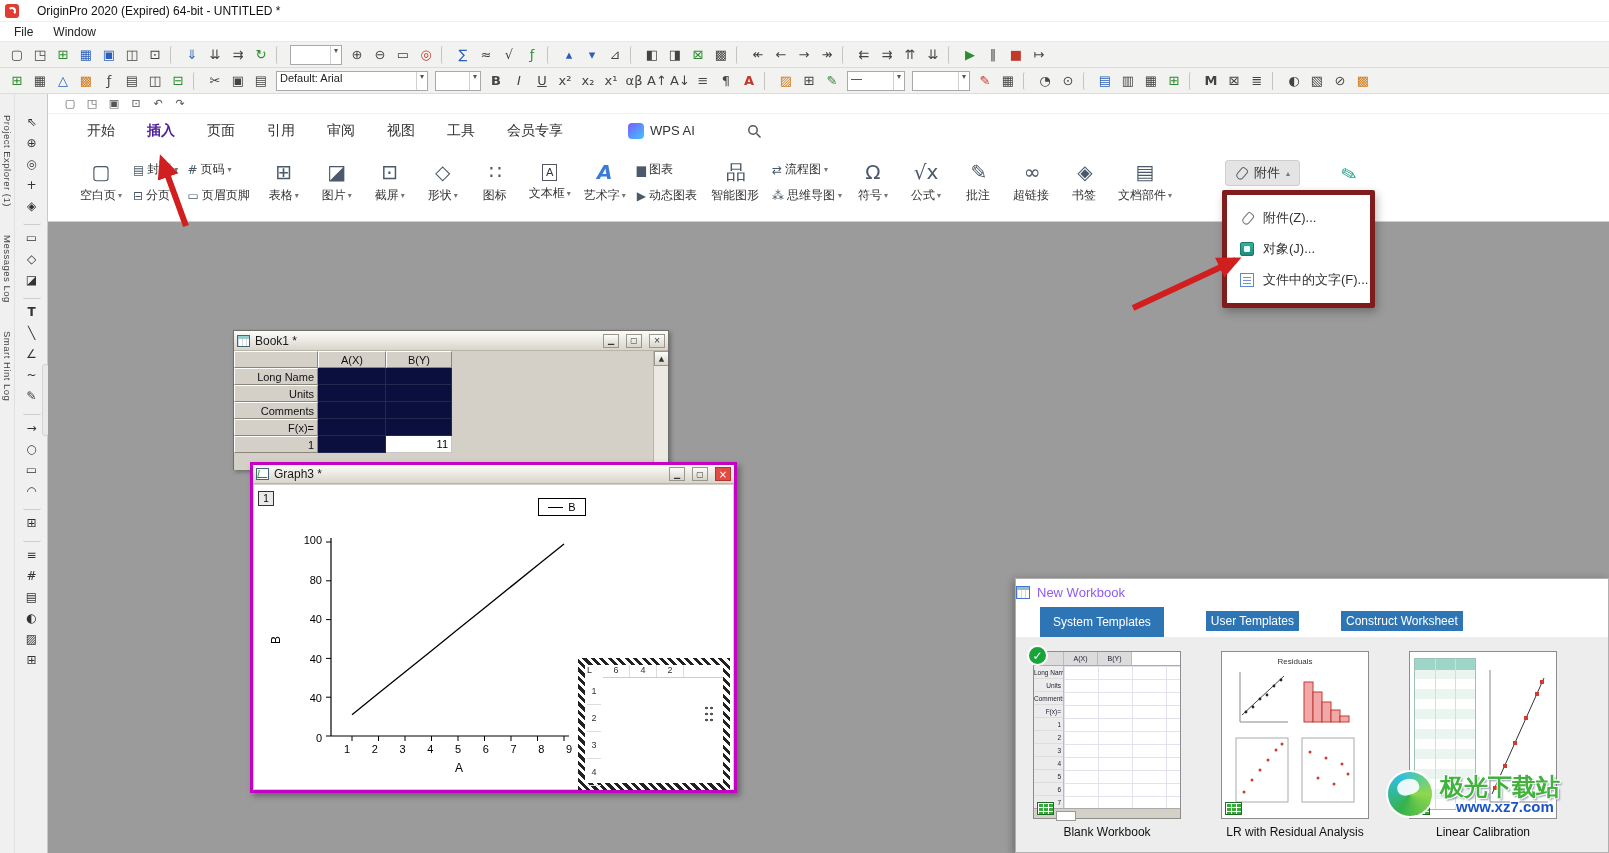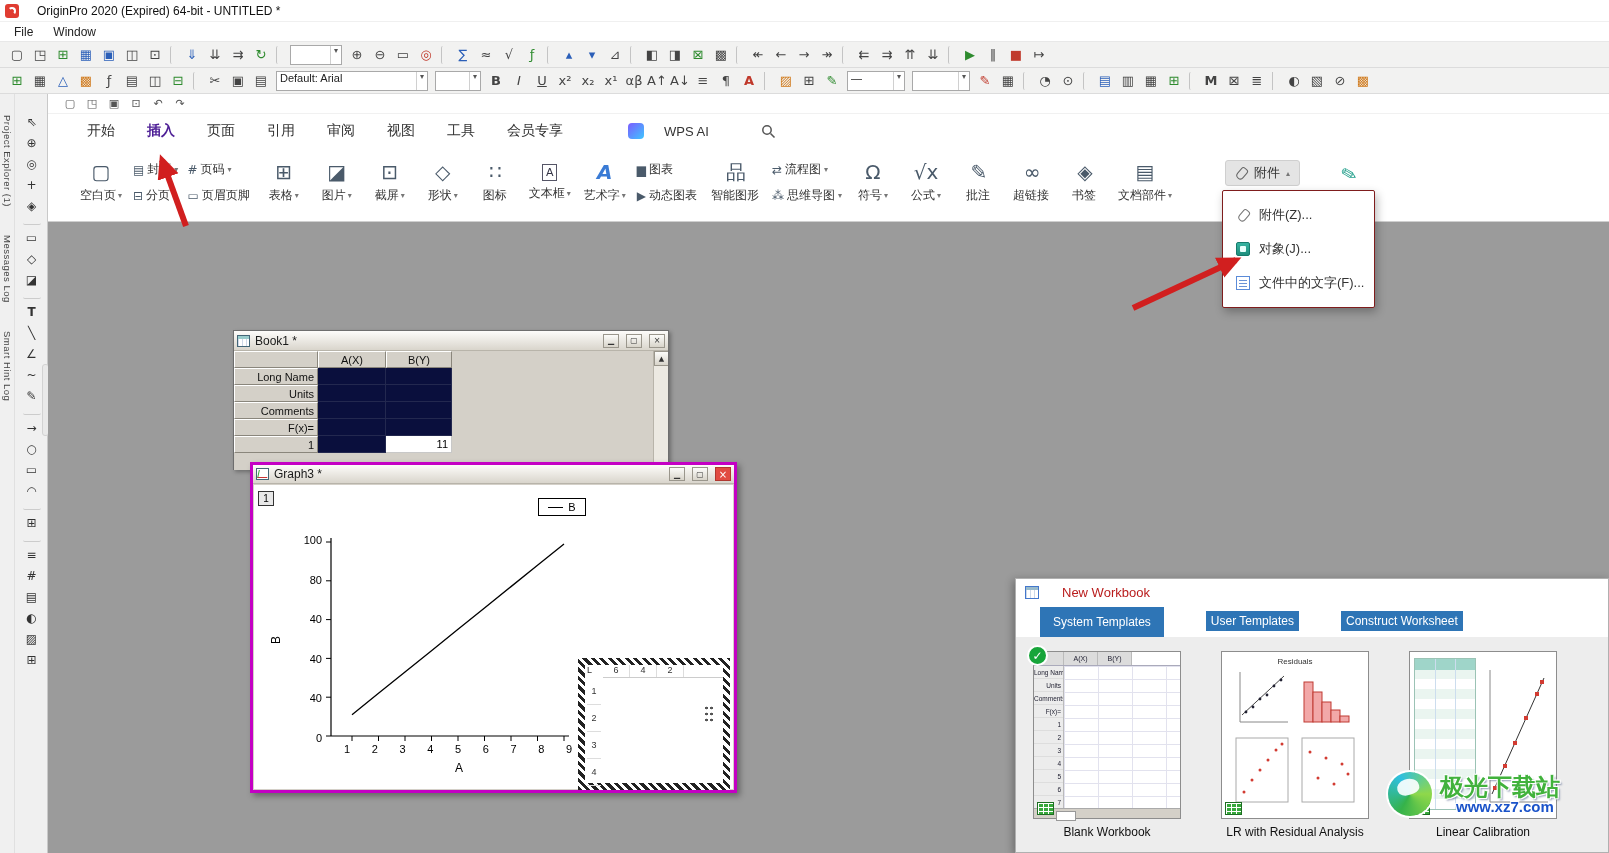--- a/index.html
+++ b/index.html
@@ -38,40 +38,40 @@
   .tl-ic.sep{height:6px;width:18px;border-left:none;border-bottom:1px solid #ccc;margin:2px 0}
   .splitter{position:absolute;left:42px;top:364px;width:7px;height:72px;background:#e9e9e9;border:1px solid #d2d2d2;border-radius:3px}
 
   
   .ribbon{position:absolute;left:48px;top:94px;width:1561px;height:128px;background:#fff;border-bottom:1px solid #cfcfcf}
   .quickrow{height:20px;display:flex;align-items:center;gap:2px;padding-left:12px;border-bottom:1px solid #f1f1f1}
   .qk-ic{width:20px;height:18px;display:inline-flex;align-items:center;justify-content:center;font-size:11px;color:#555;font-family:"DejaVu Sans",sans-serif}
   .tabsrow{height:34px;display:flex;align-items:center;gap:30px;padding-left:38px;font-size:14px;color:#333}
   .rtab{cursor:default;padding:2px 1px}
   .rtab.active{color:#4c1d95;font-weight:bold}
-  .wps-ai{display:flex;align-items:center;gap:20px;margin-left:34px;font-size:13px;color:#333}
+  .wps-ai{display:flex;gap:6px;margin-left:34px;font-size:13px;color:#333}
   .wps-ai-ic{width:16px;height:16px;border-radius:4px;background:linear-gradient(135deg,#7b5cff,#3ec6ff)}
   .rsearch{margin-left:22px;display:inline-flex}
   .rcontent{height:73px;display:flex;align-items:center;gap:9px;padding:2px 8px 6px 30px}
   .rb-big{min-width:44px;display:flex;flex-direction:column;align-items:center;justify-content:center;gap:4px;font-size:12px;color:#333;padding:2px 2px;border-radius:3px}
   .rb-g{font-size:20px;line-height:22px;color:#4a5a6a;font-family:"DejaVu Sans",sans-serif}
   .rb-l{display:flex;align-items:center;gap:2px;white-space:nowrap}
   .caret{font-size:8px;color:#777}
   .rb-stack{display:flex;flex-direction:column;justify-content:center;gap:9px;font-size:12px;color:#333}
   .rb-srow{display:flex;align-items:center;gap:3px;white-space:nowrap}
   .rb-sg{font-size:12px;color:#4a5a6a;font-family:"DejaVu Sans",sans-serif}
   .g-box{border:1px solid #556;font-size:11px;line-height:13px;padding:1px 3px;color:#334}
   .g-art{color:#3a7bd5;font-style:italic;font-weight:bold}
   .attach-btn{position:absolute;left:1225px;top:160px;height:26px;display:flex;align-items:center;gap:6px;background:#e4e4e4;border:1px solid #cfcfcf;border-radius:3px;padding:0 9px;font-size:13px;color:#333;z-index:45}
   .clip-ic{width:13px;height:14px;position:relative;display:inline-block}
   .clip-ic::before{content:"";position:absolute;left:3px;top:1px;width:6px;height:11px;border:1.5px solid #666;border-radius:3px 3px 4px 4px;transform:rotate(40deg)}
   .sign-ic{position:absolute;left:1341px;top:163px;font-size:19px;color:#23a08c;transform:rotate(-15deg);z-index:45;font-family:"DejaVu Sans",sans-serif}
 
   
-  .menu-popup{position:absolute;left:1222px;top:190px;width:153px;height:118px;background:#fff;border:1px solid #7f1d1d;border-radius:2px;box-shadow:2px 4px 10px rgba(0,0,0,.28);z-index:50;padding:7px 0;display:flex;flex-direction:column}
+  .menu-popup{position:absolute;left:1222px;top:190px;width:153px;height:118px;background:#fff;border:5px solid #7f1d1d;border-radius:2px;box-shadow:2px 4px 10px rgba(0,0,0,.28);z-index:50;padding:7px 0;display:flex;flex-direction:column}
   .mp-item{height:34px;display:flex;align-items:center;gap:9px;padding-left:13px;font-size:13px;color:#333}
   .mi-ic{width:14px;height:14px;display:inline-block;position:relative;flex:0 0 14px}
   .mi-ic.clip::before{content:"";position:absolute;left:4px;top:1px;width:6px;height:11px;border:1.4px solid #777;border-radius:3px 3px 4px 4px;transform:rotate(40deg)}
   .mi-ic.obj{background:linear-gradient(#35b3a0,#1f8d7c);border:1px solid #157a6b;border-radius:2px}
   .mi-ic.obj::after{content:"";position:absolute;inset:3px;background:#e8fffb;border-radius:1px}
   .mi-ic.doc{background:#fff;border:1px solid #5b8bd8}
   .mi-ic.doc::after{content:"";position:absolute;left:2px;right:2px;top:3px;height:8px;background:repeating-linear-gradient(#6b93d6 0 1px,transparent 1px 3px)}
 
   
   .mdi{position:absolute;left:48px;top:222px;width:1561px;height:631px;background:#9b9b9b}
@@ -117,21 +117,21 @@
   .embed{position:absolute;left:578px;top:658px;width:152px;height:132px;background:#fff;z-index:30;border:7px solid transparent;border-image:repeating-linear-gradient(45deg,#222 0 3px,#fff 3px 6px) 7}
   .em-corner{position:absolute;left:2px;top:0;font-size:9px;color:#333}
   .em-chead{position:absolute;left:18px;top:0;right:0;height:13px;display:flex;border-bottom:1px solid #ccc}
   .em-ch{width:27px;font-size:9px;text-align:center;color:#333;border-right:1px solid #ddd}
   .em-rhead{position:absolute;left:2px;top:13px;width:14px;display:flex;flex-direction:column}
   .em-rh{height:27px;font-size:9px;color:#333;display:flex;align-items:center;justify-content:center;border-bottom:1px solid #ddd}
   .em-handle{position:absolute;right:8px;top:40px;width:11px;height:18px;background-image:radial-gradient(#555 1.1px,transparent 1.3px);background-size:5px 6px}
 
   
   .dialog{position:absolute;left:1015px;top:578px;width:594px;height:275px;background:#ededed;border:1px solid #b0b0b0;box-shadow:-2px 2px 8px rgba(0,0,0,.3);z-index:25}
-  .dlg-title{height:26px;background:#fff;display:flex;align-items:center;gap:23px;padding-left:9px;font-size:13px;color:#b91c1c}
+  .dlg-title{height:26px;background:#fff;display:flex;align-items:center;gap:7px;font-size:13px;color:#8b5cf6}
   .dlg-ic{width:14px;height:13px;background:#fff;border:1px solid #47c;background-image:linear-gradient(#9bc 3px,transparent 3px),linear-gradient(90deg,#cdd9ea 1px,transparent 1px);background-size:100% 100%,4px 100%}
   .dlg-tabs{height:32px;background:#fff;display:flex;align-items:center;gap:42px;padding-left:24px}
   .dtab{font-size:12px;color:#fff;background:#2e75b6;cursor:default}
   .dtab.t-main{padding:8px 13px;align-self:flex-end}
   .dtab.t-chip{padding:3px 5px}
   .dlg-body{display:flex;gap:38px;padding:14px 0 0 16px}
   .card{display:flex;flex-direction:column;align-items:center;width:150px}
   .thumb{width:148px;height:168px;background:#fff;border:1px solid #8d8d8d;position:relative}
   .cap{margin-top:6px;font-size:12px;color:#111;white-space:nowrap}
   .check{position:absolute;left:-7px;top:-7px;width:21px;height:21px;border-radius:50%;background:#17a53a;border:2px solid #fff;color:#fff;font-size:12px;display:flex;align-items:center;justify-content:center;z-index:3}

